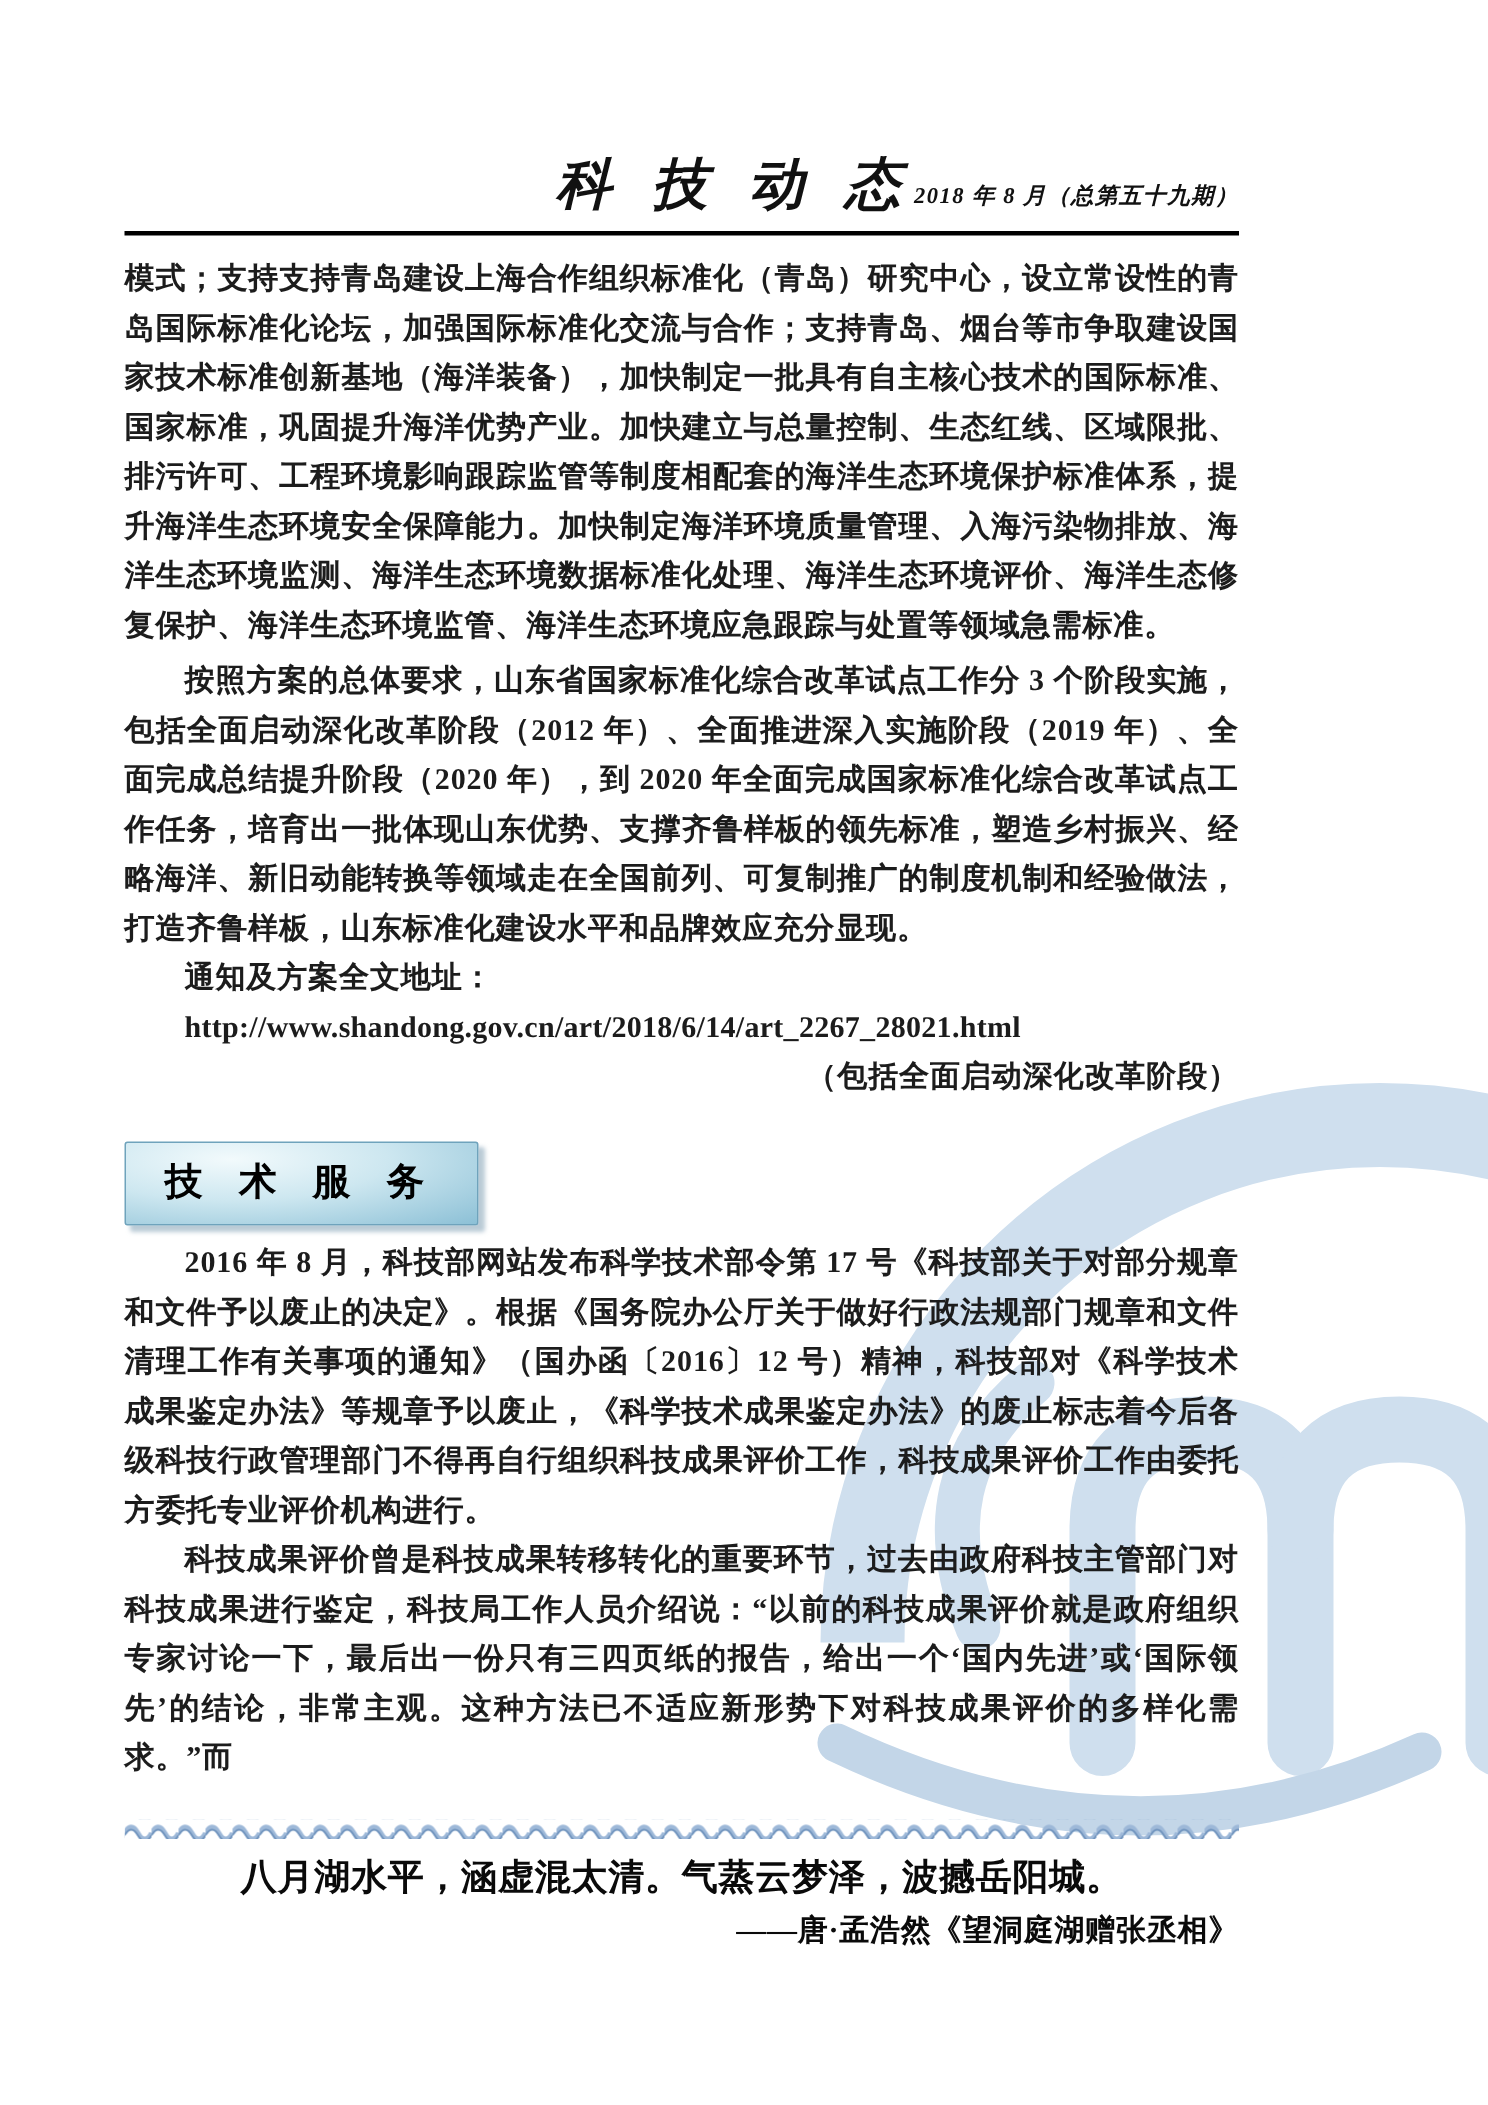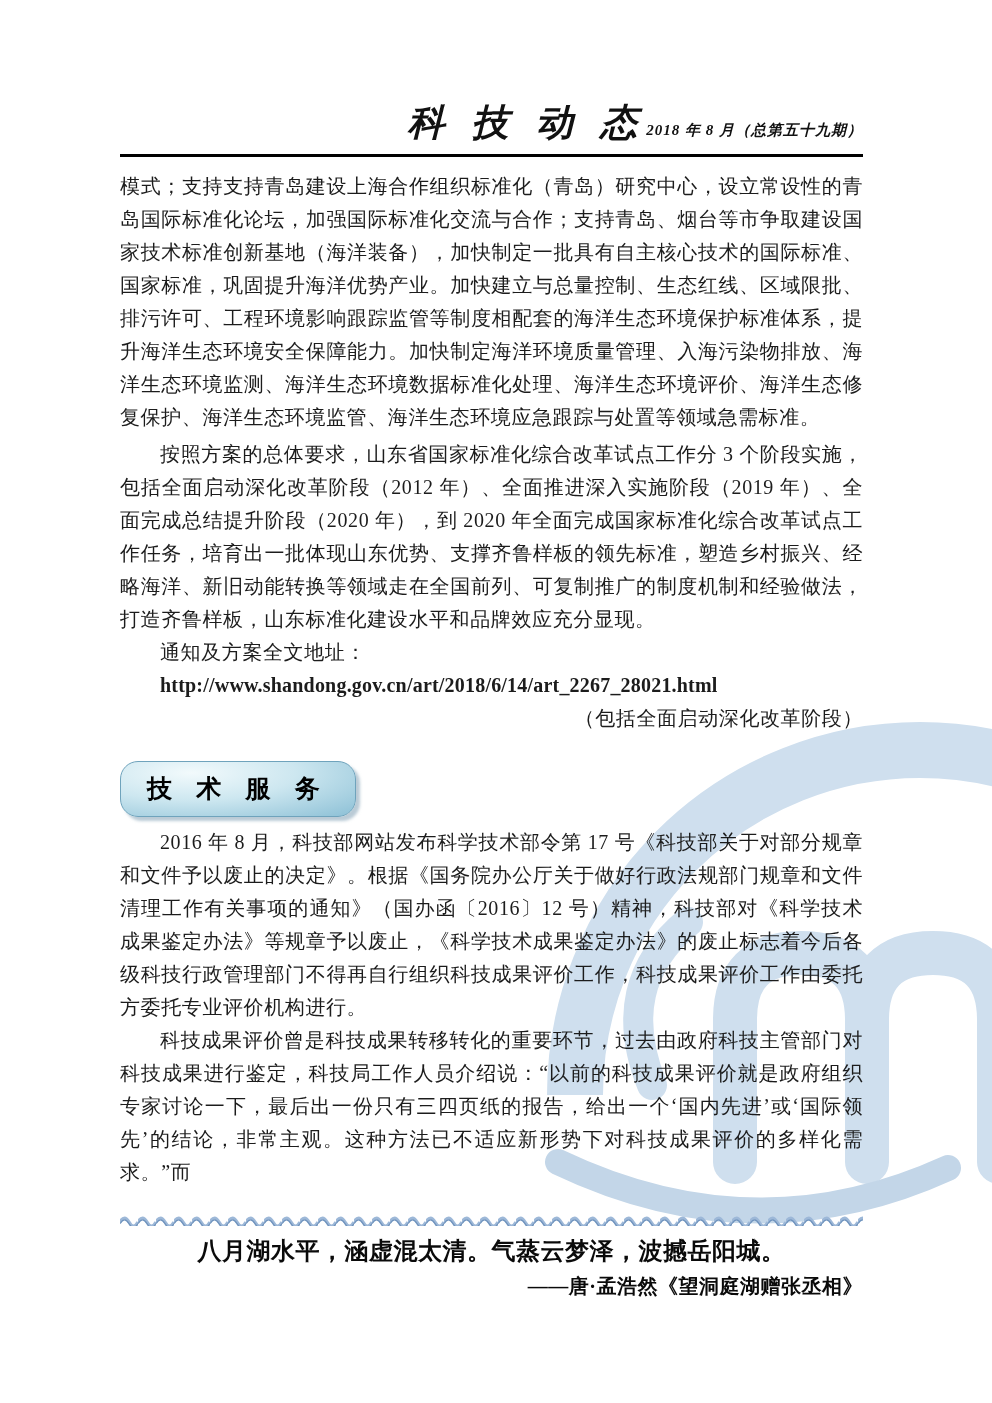--- a/index.html
+++ b/index.html
@@ -12,21 +12,21 @@
   .page { position: relative; width: 992px; height: 1403px; }
 
   
   .watermark {
     position: absolute; left: 0; top: 0; width: 992px; height: 1403px;
     z-index: 0; pointer-events: none;
   }
 
   .content {
     position: relative; z-index: 1;
-    margin-left: 120px; width: 743px;
+    margin-left: 83px; width: 743px;
   }
 
   
   .masthead {
     padding-top: 98px;
     text-align: right;
     white-space: nowrap;
   }
   .masthead .pub-title {
     font-style: italic; font-weight: bold;
@@ -44,39 +44,40 @@
     width: 100%;
   }
 
   
   .body-text {
     font-size: 20px; line-height: 33px;
     letter-spacing: 0.6px;
     text-align: justify;
     text-justify: inter-character;
     color: #1c1c1c;
+    font-weight: bold;
   }
   .indent { text-indent: 2em; }
   .p1 { margin-top: 13px; }
   .p2 { margin-top: 4px; }
   .notice-line { margin-top: 0; }
   .url-line {
     font-weight: bold; letter-spacing: 0.2px;
     font-family: "Liberation Serif", "DejaVu Serif", serif;
   }
   .src-attribution { text-align: right; margin-top: 0; }
 
   
   .section-badge {
     margin-top: 26px;
     display: inline-block;
     min-width: 168px; height: 56px;
     padding: 0 26px;
     border: 1px solid #6fa3bc;
-    border-radius: 18px;
+    border-radius: 2px;
     background: radial-gradient(ellipse at 30% 20%, #f2fafc 0%, #cde7f0 45%, #8cc0d6 100%);
     box-shadow: 4px 4px 3px rgba(130,160,180,0.55);
     text-align: center;
   }
   .section-badge .badge-label {
     font-weight: bold; font-size: 25px; line-height: 54px;
     letter-spacing: 9px; color: #000;
     font-family: "Liberation Serif", "DejaVu Serif", serif;
   }
 

